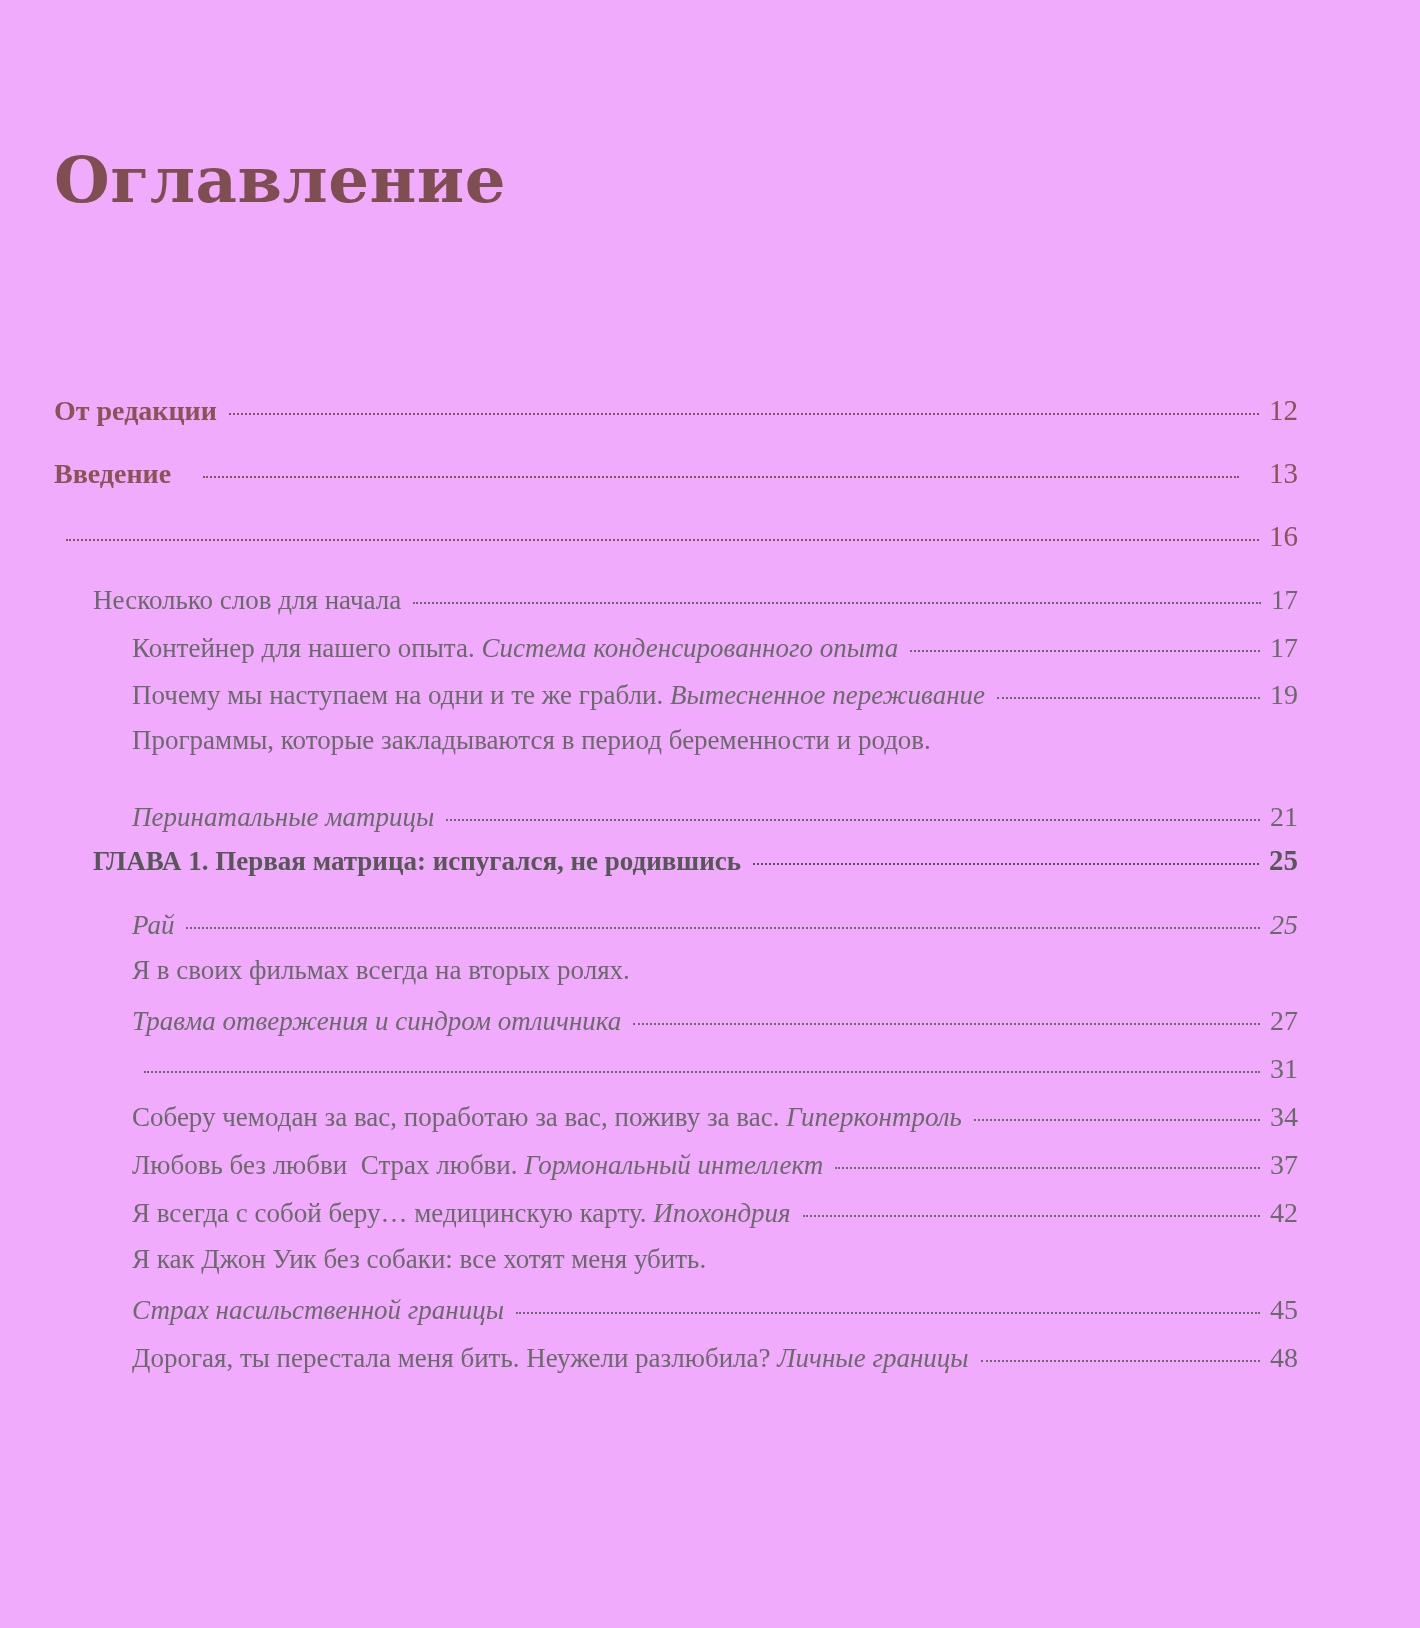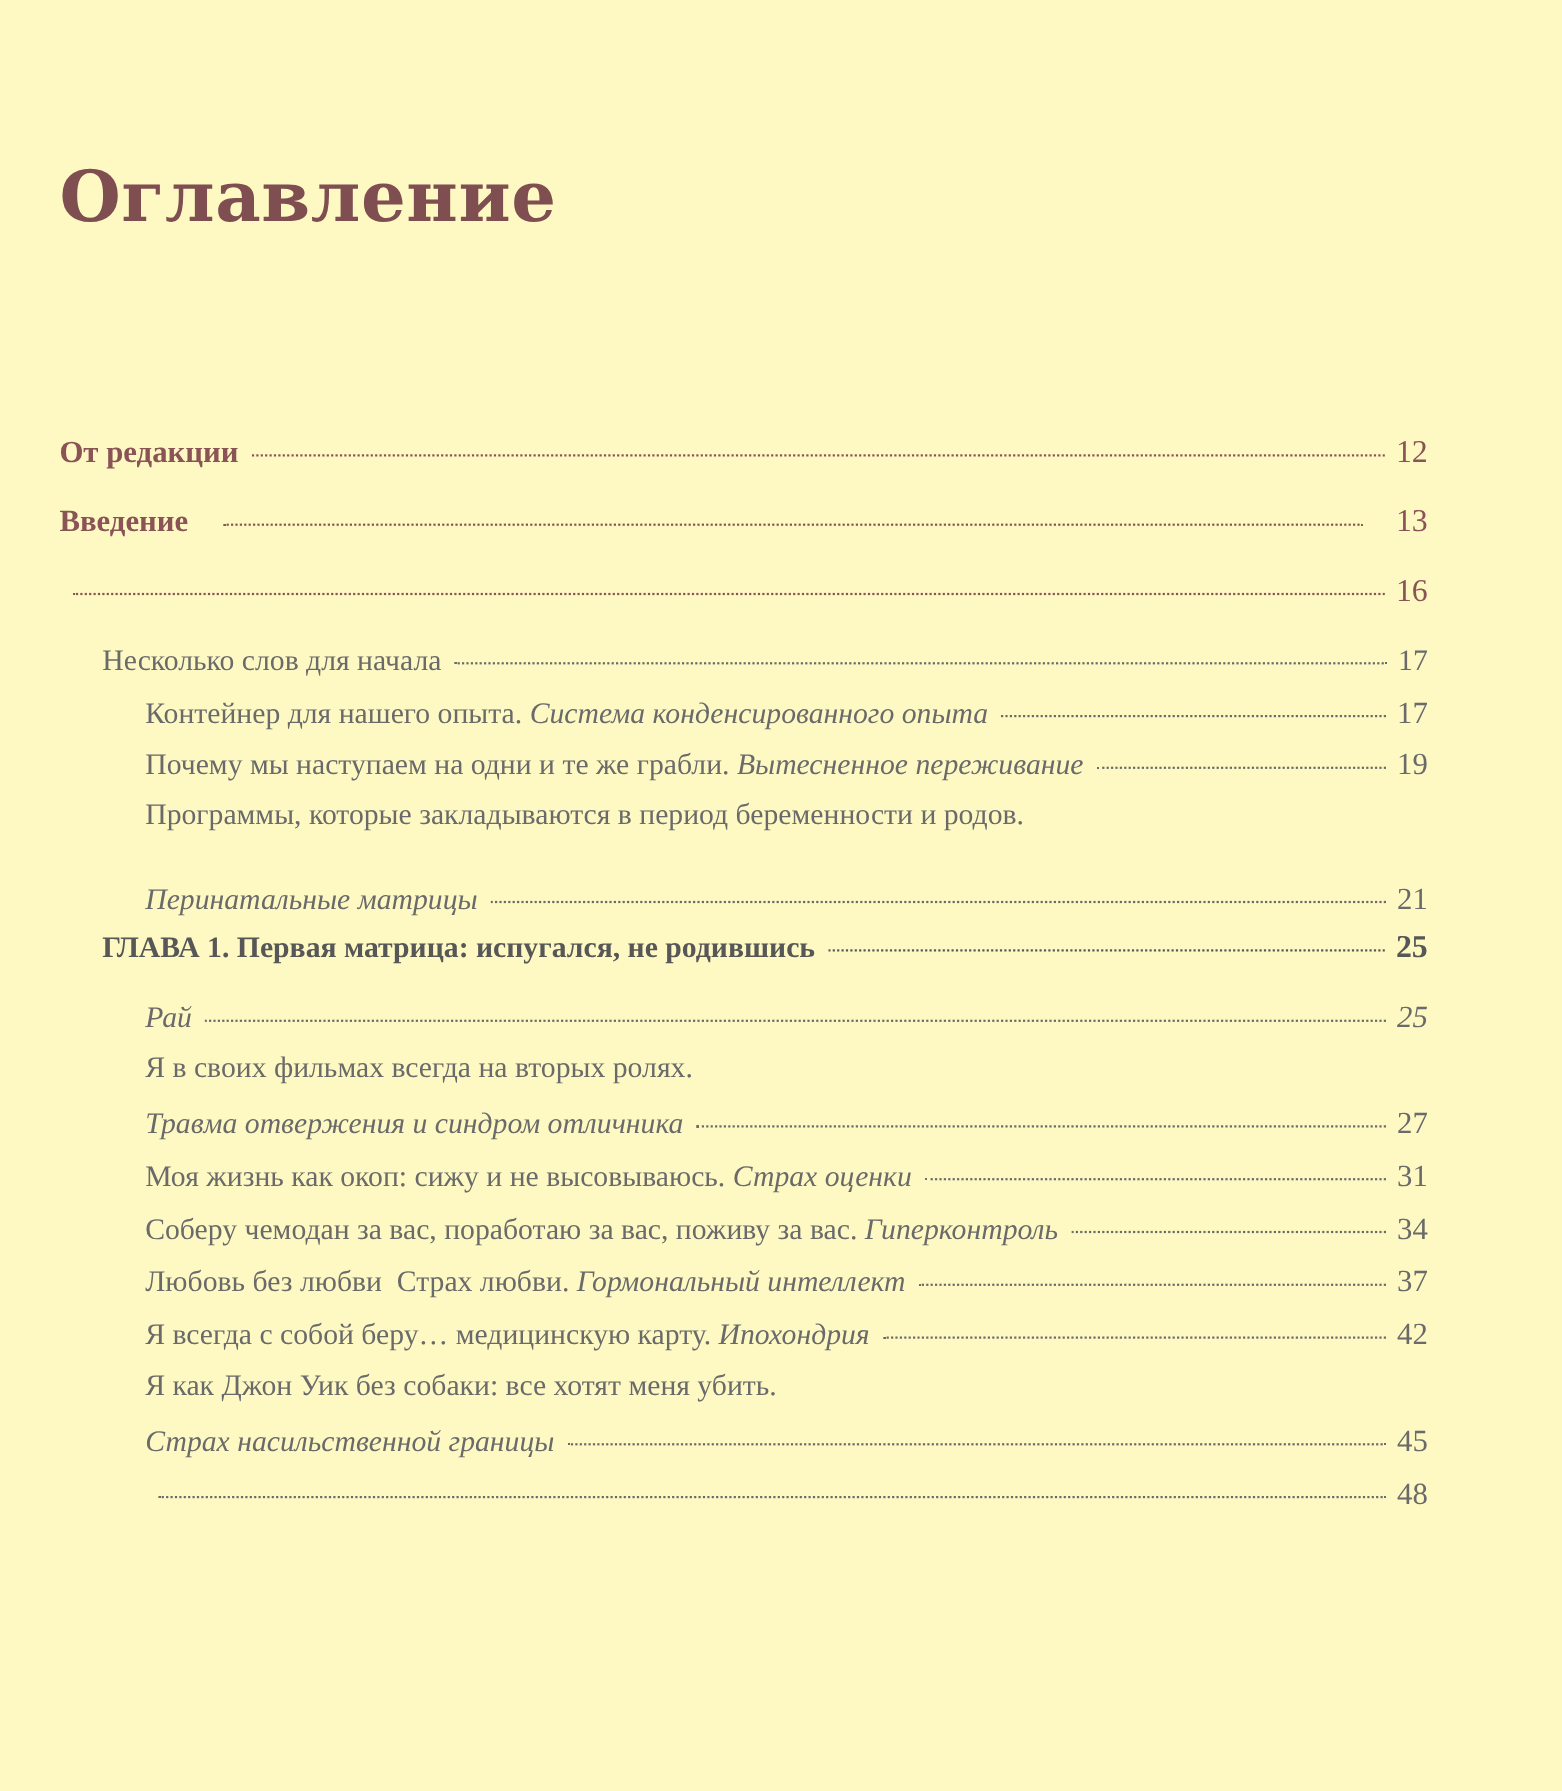--- a/index.html
+++ b/index.html
@@ -12,21 +12,21 @@
     height: 1628px;
     position: relative;
     overflow: hidden;
     font-family: "Liberation Serif", "DejaVu Serif", serif;
   }
   .page {
     position: absolute;
     left: 0; top: 0;
     width: 1420px;
     height: 1628px;
-    background: #fef9c3;
+    background: #f0abfc;
   }
   .title {
     position: absolute;
     left: 54px;
     top: 148px;
     font-family: "DejaVu Serif", "Liberation Serif", serif;
     font-weight: bold;
     font-size: 64px;
     letter-spacing: 0.5px;
     color: #7e4e50;
@@ -172,21 +172,20 @@
 
     </div>
 
     <div class="toc-row lvl-2" style="top:1003px;">
       <span class="label italic">Травма отвержения и синдром отличника</span>
       <span class="leader"></span>
       <span class="page-num">27</span>
     </div>
 
     <div class="toc-row lvl-2" style="top:1051px;">
-      <span class="label"><span style="white-space: pre;">Моя жизнь как окоп: сижу и не высовываюсь. </span><span class="italic">Страх оценки</span></span>
       <span class="leader"></span>
       <span class="page-num">31</span>
     </div>
 
     <div class="toc-row lvl-2" style="top:1099px;">
       <span class="label"><span style="white-space: pre;">Соберу чемодан за вас, поработаю за вас, поживу за вас. </span><span class="italic">Гиперконтроль</span></span>
       <span class="leader"></span>
       <span class="page-num">34</span>
     </div>
 
@@ -207,18 +206,19 @@
 
     </div>
 
     <div class="toc-row lvl-2" style="top:1292px;">
       <span class="label italic">Страх насильственной границы</span>
       <span class="leader"></span>
       <span class="page-num">45</span>
     </div>
 
     <div class="toc-row lvl-2" style="top:1340px;">
+      <span class="label"><span style="white-space: pre;">Дорогая, ты перестала меня бить. Неужели разлюбила? </span><span class="italic">Личные границы</span></span>
       <span class="leader"></span>
       <span class="page-num">48</span>
     </div>
 
   </div>
 </div>
 
 </body></html>

